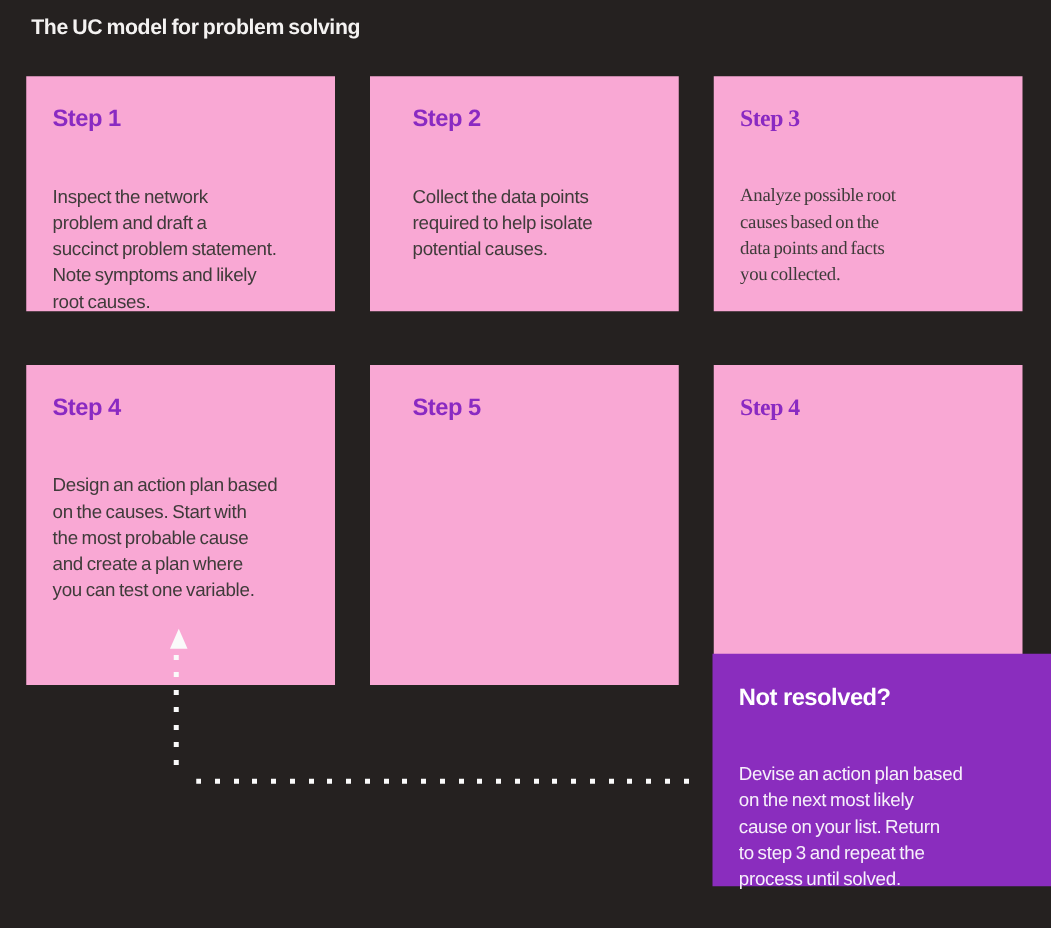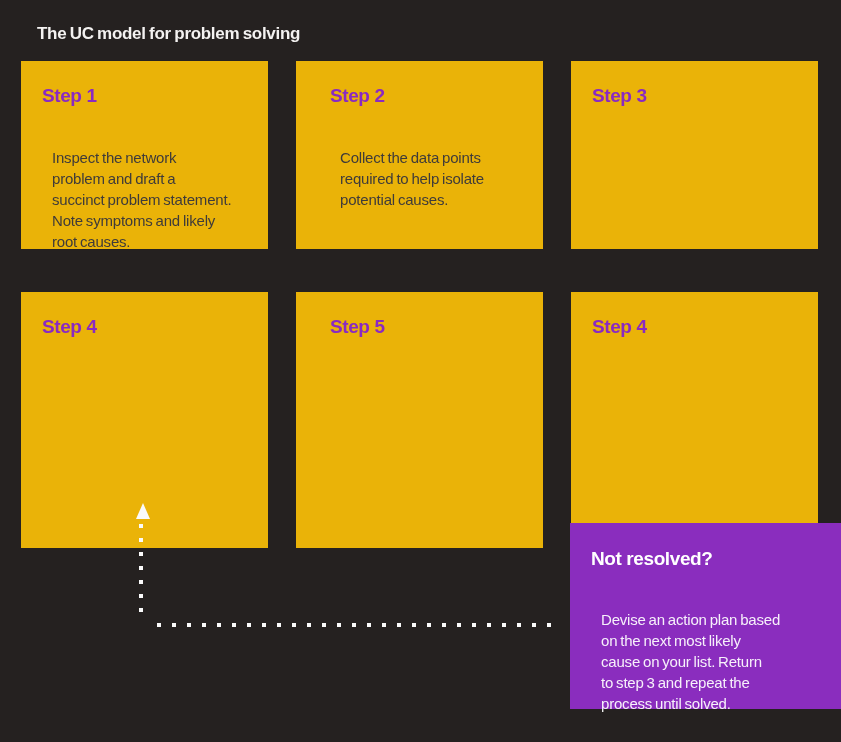--- a/index.html
+++ b/index.html
@@ -11,48 +11,48 @@
     height: 742px;
     position: relative;
     background: #252120;
     font-family: "Liberation Sans", sans-serif;
     overflow: hidden;
   }
   .page-title {
     position: absolute;
     left: 25px;
     top: 12px;
-    margin: 12px;
+    margin: 0;
     font-size: 17px;
     font-weight: bold;
     letter-spacing: -0.3px;
     word-spacing: -1px;
     color: #f4f2f1;
   }
   .card {
     position: absolute;
     width: 247px;
-    background: #eab308;
+    background: #f9a8d4;
     box-sizing: border-box;
     padding: 24px 20px 0 21px;
   }
   .card.row1 { top: 61px; height: 188px; }
   .card.row2 { top: 292px; height: 256px; }
   .card.col1 { left: 21px; }
   .card.col2 { left: 296px; padding-left: 34px; }
-  .card.col3 { left: 571px; }
+  .card.col3 { left: 571px; font-family: Liberation Serif, serif; }
   .step-label {
     margin: 0 0 40px 0;
     font-size: 19px;
     font-weight: bold;
     letter-spacing: -0.4px;
     color: #8a2ac2;
   }
   .step-desc {
-    margin: 10px;
+    margin: 0;
     font-size: 15px;
     line-height: 21px;
     letter-spacing: -0.2px;
     word-spacing: -1px;
     color: #3f3b3a;
     white-space: pre-line;
   }
   .card.highlight {
     left: 570px;
     top: 523px;
@@ -108,24 +108,33 @@
 
 <section class="card row1 col2">
   <h2 class="step-label">Step 2</h2>
   <p class="step-desc">Collect the data points
 required to help isolate
 potential causes.</p>
 </section>
 
 <section class="card row1 col3">
   <h2 class="step-label">Step 3</h2>
+  <p class="step-desc">Analyze possible root
+causes based on the
+data points and facts
+you collected.</p>
 </section>
 
 <section class="card row2 col1">
   <h2 class="step-label">Step 4</h2>
+  <p class="step-desc">Design an action plan based
+on the causes. Start with
+the most probable cause
+and create a plan where
+you can test one variable.</p>
 </section>
 
 <section class="card row2 col2">
   <h2 class="step-label">Step 5</h2>
 </section>
 
 <section class="card row2 col3">
   <h2 class="step-label">Step 4</h2>
 </section>
 

